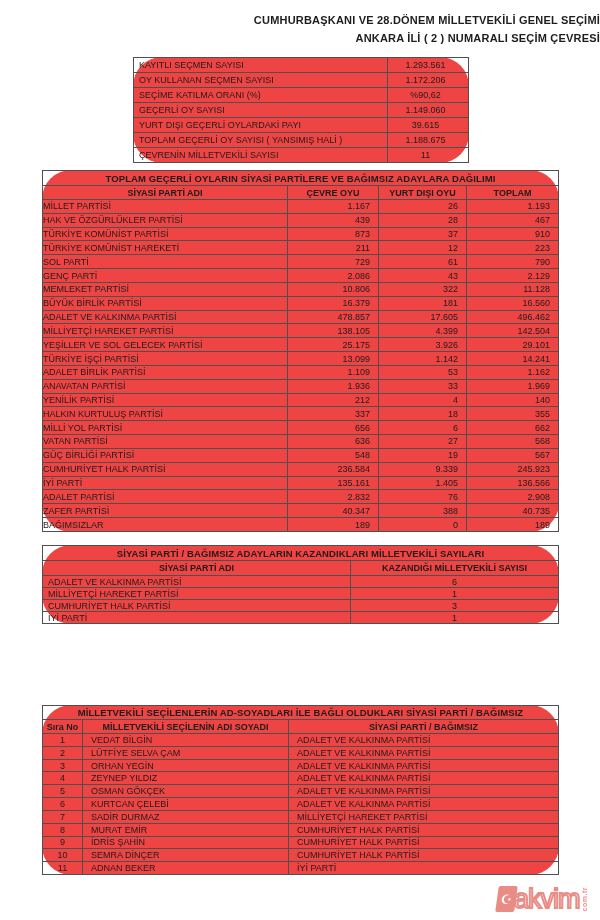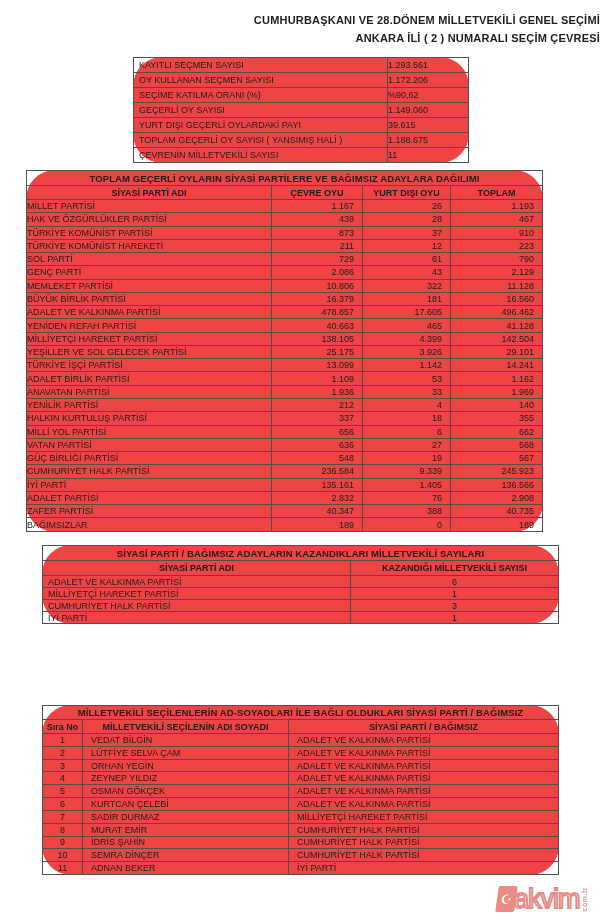--- a/index.html
+++ b/index.html
@@ -13,24 +13,24 @@
 
   table{position:absolute;border-collapse:collapse;table-layout:fixed;background:#ef4444;border-radius:29px;}
   td,th{border:1px solid #4f4f4f;font-size:9px;color:#1d1d1d;
         white-space:nowrap;overflow:hidden;padding:0;}
   th{font-weight:bold;text-align:center;}
   th.caption{font-size:9.5px;letter-spacing:0.1px;}
 
   
   .t-sum{left:133px;top:57px;width:335px;height:106px;}
   .t-sum td:first-child{padding-left:5px;text-align:left;}
-  .t-sum td:last-child{text-align:left;padding-right:5px;}
-
-  
-  .t-dist{left:26px;top:170px;width:516px;height:362px;}
+  .t-sum td:last-child{text-align:center;padding-right:5px;}
+
+  
+  .t-dist{left:42px;top:170px;width:516px;height:362px;}
   .t-dist tr.cap{height:15px;}
   .t-dist tr.hdr{height:14px;}
   .t-dist td:first-child{text-align:left;}
   .t-dist td:nth-child(n+2){text-align:right;padding-right:8px;}
 
   
   .t-seats{left:42px;top:545px;width:516px;height:79px;}
   .t-seats tr.cap{height:15px;}
   .t-seats tr.hdr{height:15px;}
   .t-seats td:first-child{padding-left:5px;text-align:left;}
@@ -167,26 +167,20 @@
           <td>181</td>
           <td>16.560</td>
         </tr>
         <tr>
           <td>ADALET VE KALKINMA PARTİSİ</td>
           <td>478.857</td>
           <td>17.605</td>
           <td>496.462</td>
         </tr>
         <tr>
-          <td>YENİDEN REFAH PARTİSİ</td>
-          <td>40.663</td>
-          <td>465</td>
-          <td>41.128</td>
-        </tr>
-        <tr>
           <td>MİLLİYETÇİ HAREKET PARTİSİ</td>
           <td>138.105</td>
           <td>4.399</td>
           <td>142.504</td>
         </tr>
         <tr>
           <td>YEŞİLLER VE SOL GELECEK PARTİSİ</td>
           <td>25.175</td>
           <td>3.926</td>
           <td>29.101</td>

